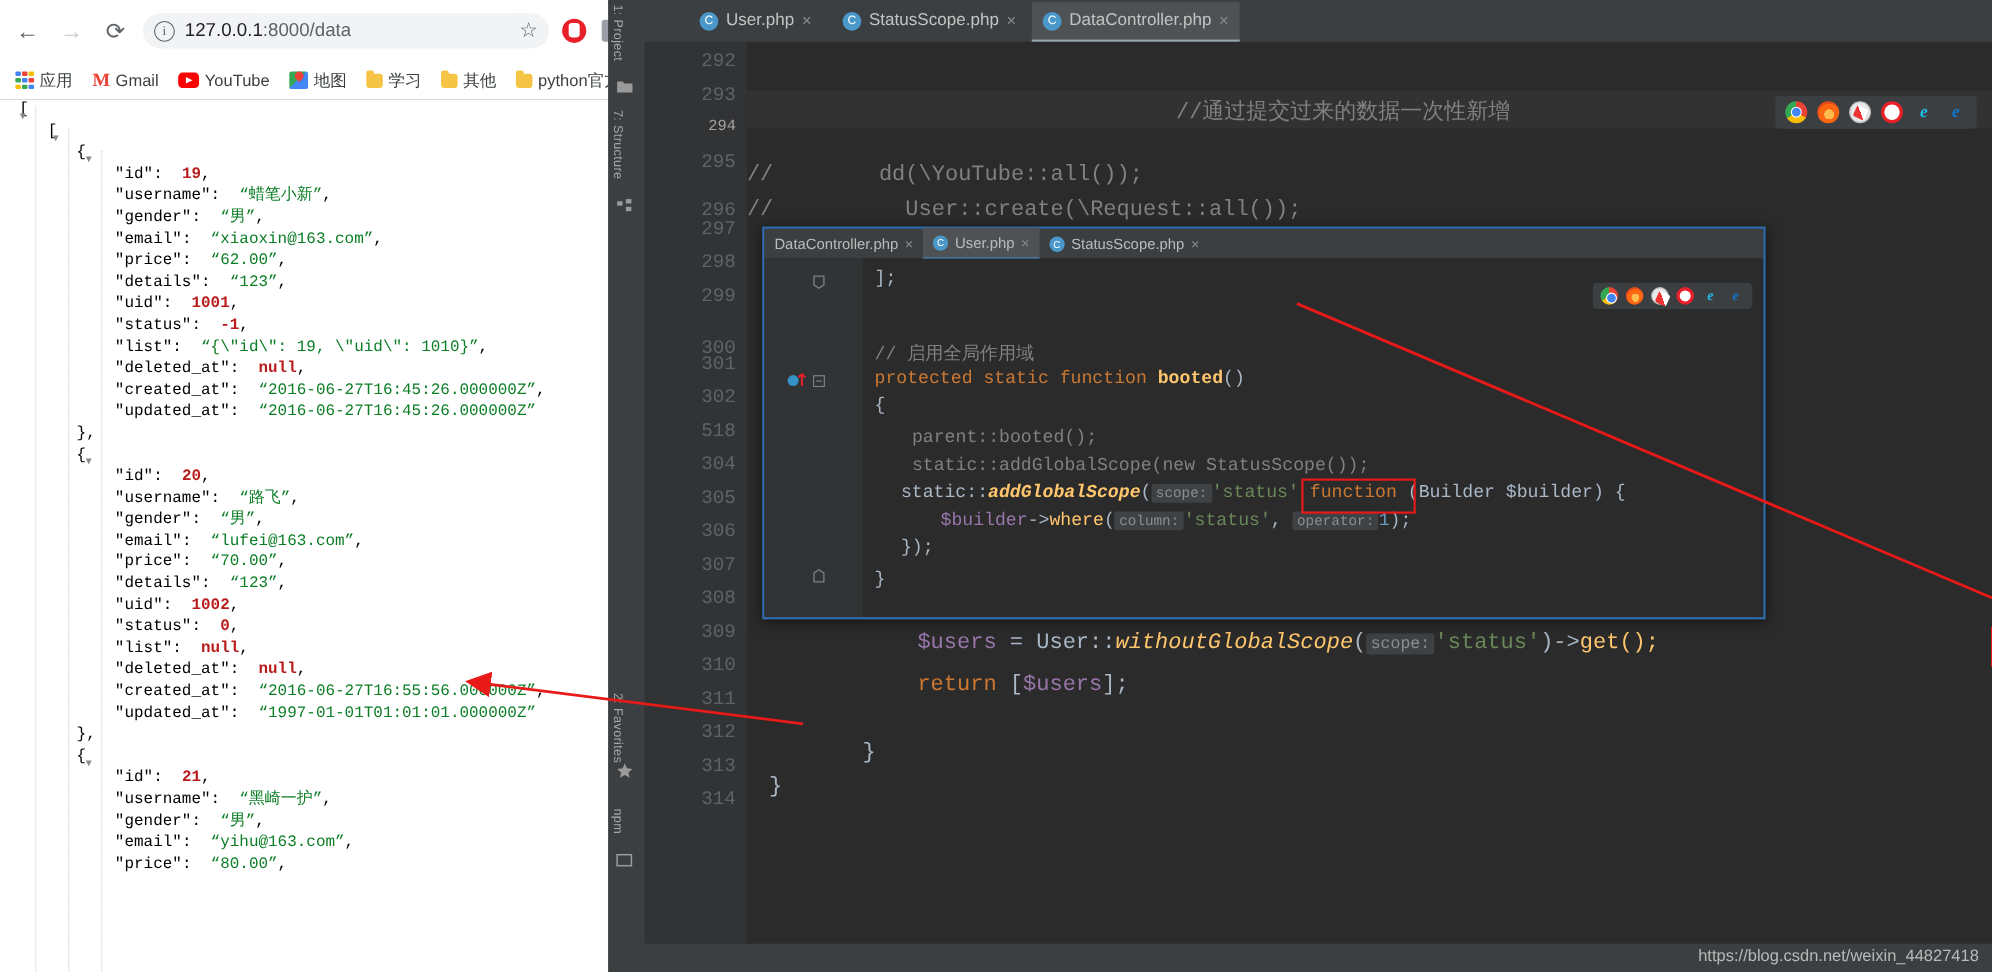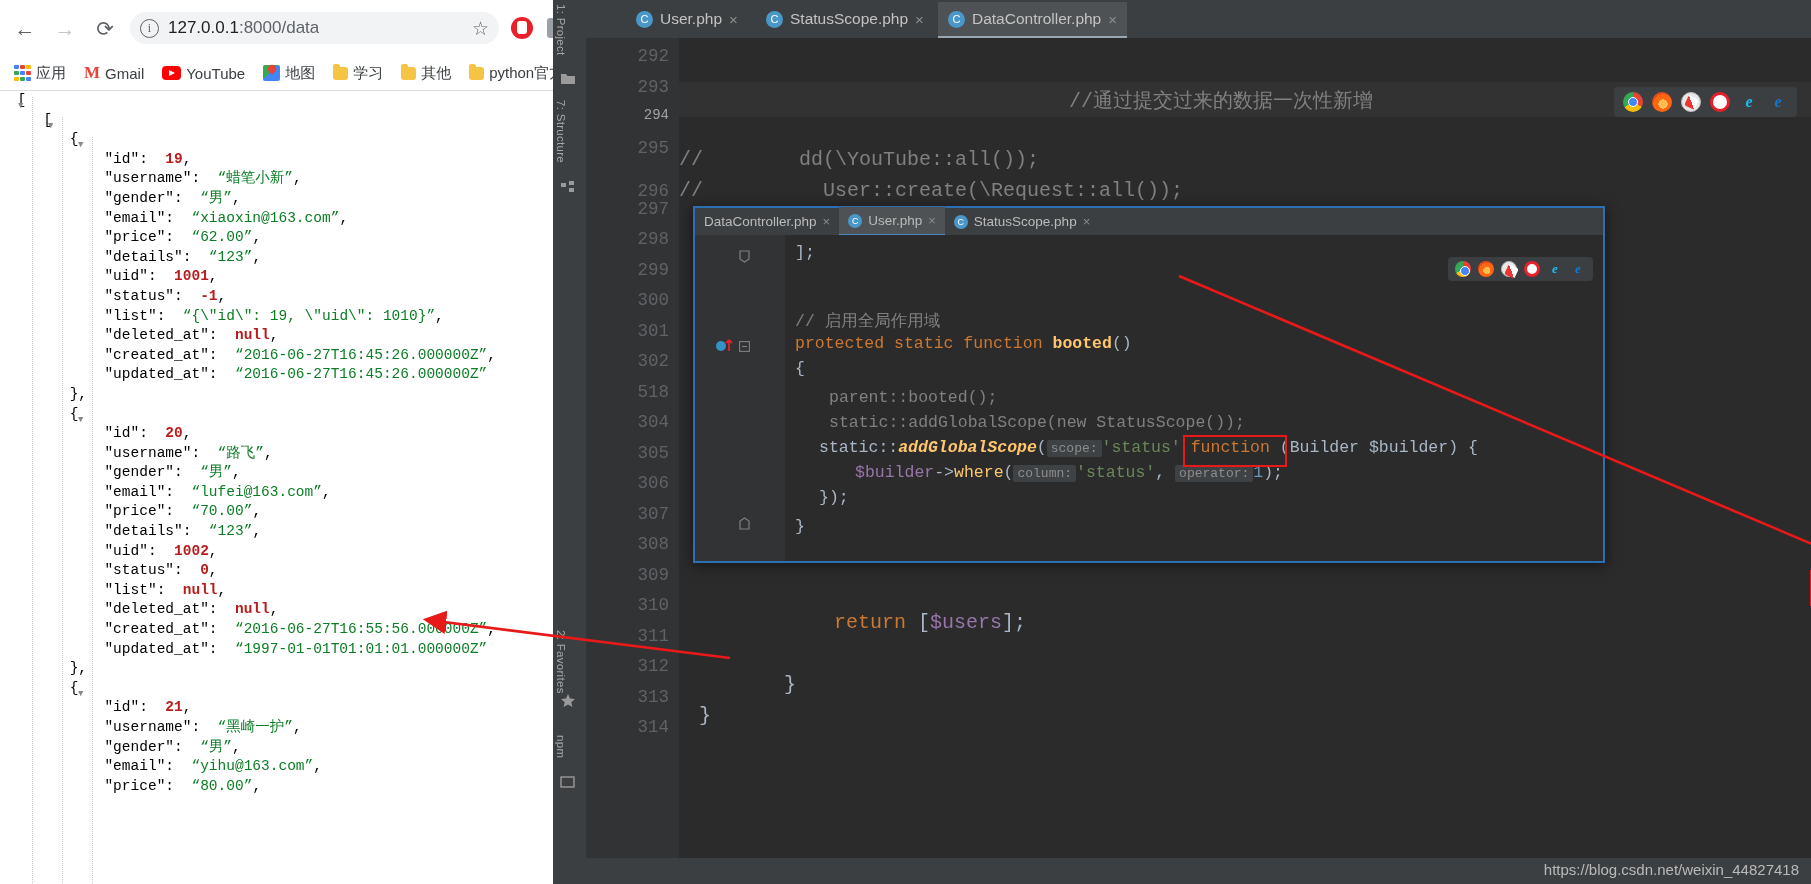--- a/index.html
+++ b/index.html
@@ -300,21 +300,21 @@
   <div id="gutter">
     <div id="gutter-nums">
         <div class="lnum" style="top: 8px;">292</div>
         <div class="lnum" style="top: 38.5px;">293</div>
         <div class="lnum cur" style="top: 69px;">294</div>
         <div class="lnum" style="top: 99.5px;">295</div>
         <div class="lnum" style="top: 143px; margin-left: 24px;">296</div>
         <div class="lnum" style="top: 160.5px;">297</div>
         <div class="lnum" style="top: 191px;">298</div>
         <div class="lnum" style="top: 221.5px;">299</div>
-        <div class="lnum" style="top: 252px;">300</div>
+        <div class="lnum" style="top: 269px;">300</div>
         <div class="lnum" style="top: 282.5px;">301</div>
         <div class="lnum" style="top: 313px;">302</div>
         <div class="lnum" style="top: 343.5px;">518</div>
         <div class="lnum" style="top: 374px;">304</div>
         <div class="lnum" style="top: 404.5px;">305</div>
         <div class="lnum" style="top: 435px;">306</div>
         <div class="lnum" style="top: 465.5px;">307</div>
         <div class="lnum" style="top: 496px;">308</div>
         <div class="lnum" style="top: 526.5px;">309</div>
         <div class="lnum" style="top: 557px;">310</div>
@@ -325,20 +325,21 @@
       </div>
   </div>
 
   <div id="codearea">
     <div class="rowhl" style="top:44px;height:35px;"></div>
 
     <div class="cline c-comment" style="left:198px;top:49px;">                //通过提交过来的数据一次性新增</div>
     <div class="cline c-comment" style="left:0px;top:110px;">//        dd(\YouTube::all());</div>
     <div class="cline c-comment" style="left:0px;top:141px;">//          User::create(\Request::all());</div>
 
+    <div class="cline" style="left:155px;top:535px;"><span class="c-var">$users</span><span class="c-plain"> = </span><span class="c-plain">User::</span><span class="c-fn" style="font-style:italic">withoutGlobalScope</span><span class="c-plain">(</span><span class="hintlbl">scope:</span><span class="c-str">'status'</span><span class="c-plain">)-&gt;</span><span class="c-fn">get();</span></div>
 
     <div class="cline" style="left:155px;top:573px;"><span class="c-kw">return</span><span class="c-plain"> [</span><span class="c-var">$users</span><span class="c-plain">];</span></div>
 
     <div class="cline c-plain" style="left:105px;top:635px;">}</div>
     <div class="cline c-plain" style="left:20px;top:666px;">}</div>
 
     <div class="markbox" style="left:1131px;top:532px;width:111px;height:32px;"></div>
 
     <div class="browserbar" style="right:14px;top:49px;">
       <span class="bicon bi-chrome"></span>

